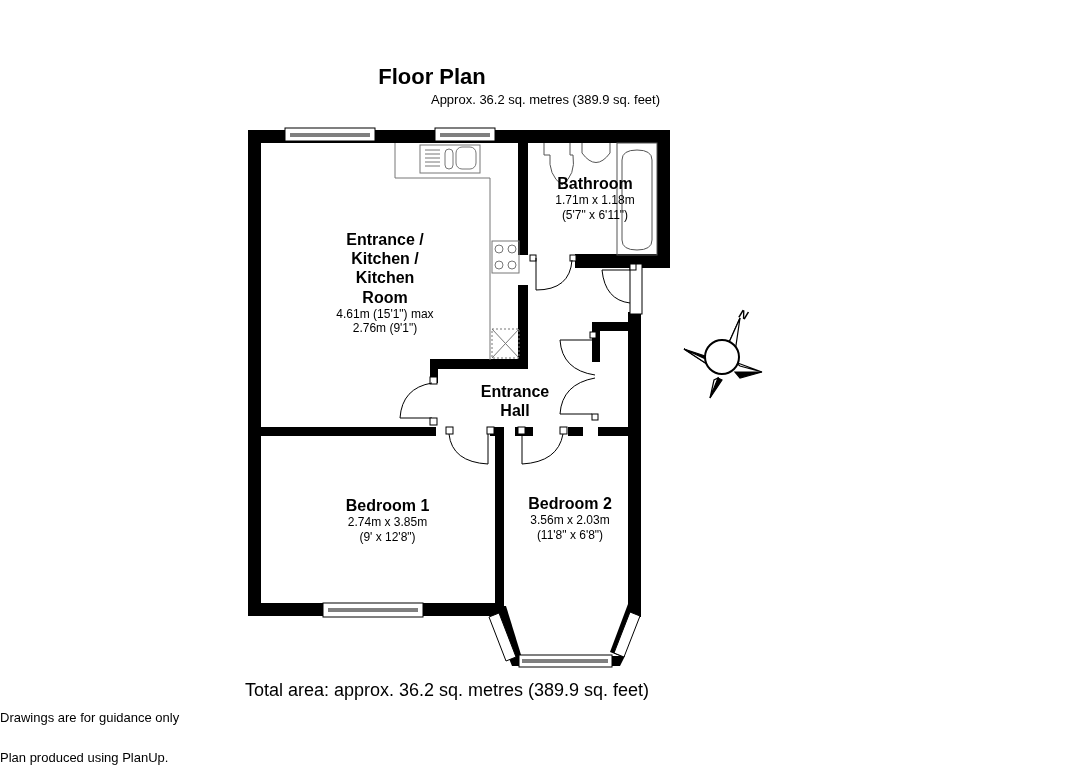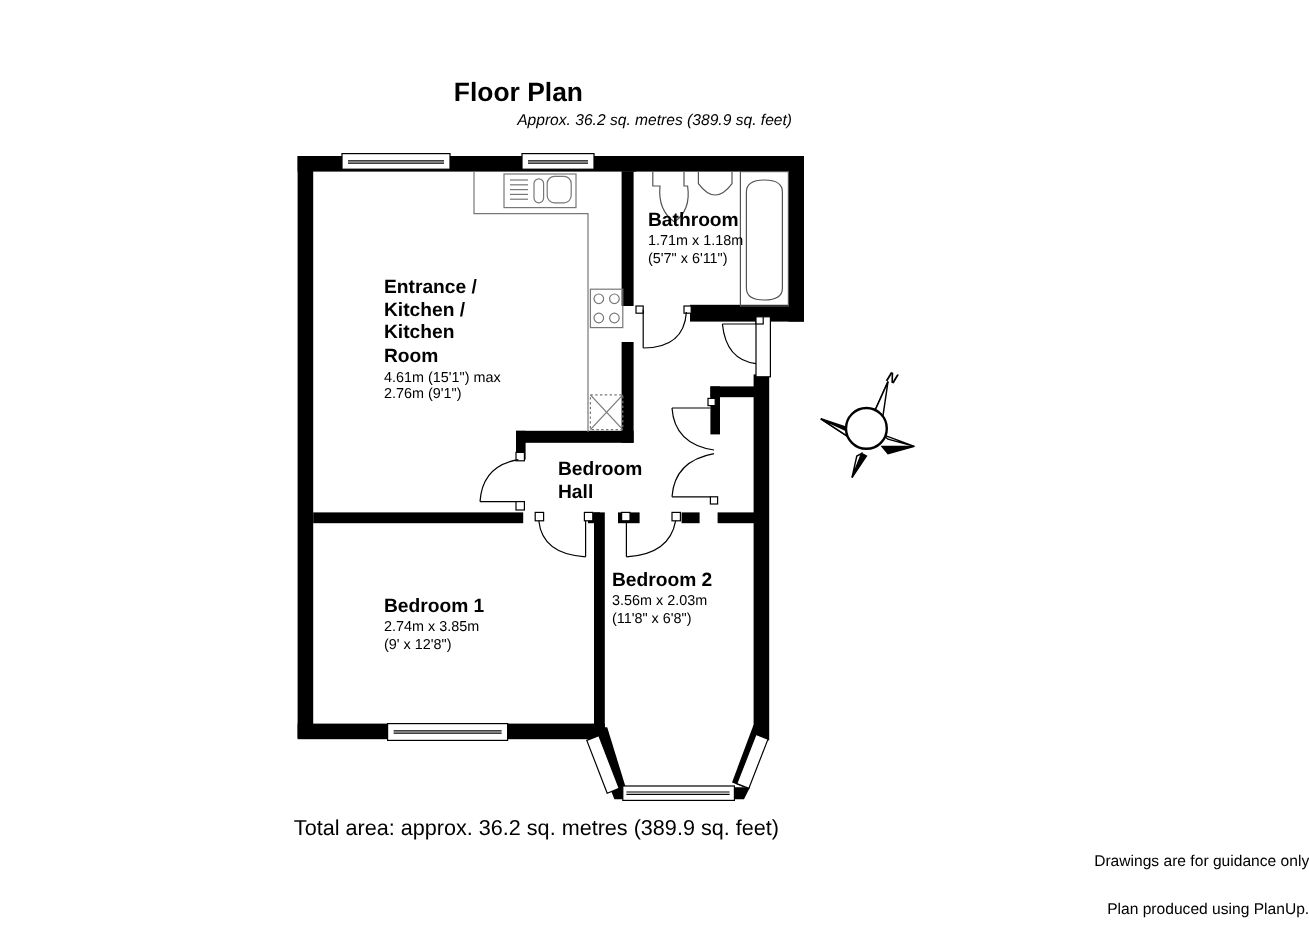--- a/index.html
+++ b/index.html
@@ -1,24 +1,24 @@
 <!DOCTYPE html>
 <html><head>
 <meta charset="utf-8">
 <style>
   html, body { margin: 0; padding: 0; background: #ffffff; }
   body { width: 1091px; height: 773px; position: relative; overflow: hidden; font-family: "Liberation Sans", sans-serif; color: #000; }
   .title { position: absolute; left: 0; width: 864px; top: 64px; text-align: center; font-weight: bold; font-size: 22px; }
-  .subtitle { position: absolute; left: 0; width: 1091px; top: 92px; text-align: center; font-size: 13px; font-style: italic; }
+  .subtitle { position: absolute; left: 0; width: 1091px; top: 92px; text-align: center; font-size: 13px; }
   .total { position: absolute; left: 0; width: 894px; top: 680px; text-align: center; font-size: 18px; }
-  .note { position: absolute; left: 0; width: 1091px; text-align: right; font-size: 13px; }
+  .note { position: absolute; left: 0; width: 1091px; text-align: left; font-size: 13px; }
   .note.n1 { top: 710px; }
   .note.n2 { top: 727px; margin-top: 23px; }
   svg.plan { position: absolute; left: 0; top: 0; }
-  .room-label { position: absolute; text-align: left; line-height: 1.2; }
+  .room-label { position: absolute; text-align: center; line-height: 1.2; }
   .room-name { font-weight: bold; font-size: 16px; display: block; }
   .room-dim { font-size: 12px; display: block; }
 </style>
 </head>
 <body>
 
 <div class="title">Floor Plan</div>
 <div class="subtitle">Approx.  36.2 sq. metres (389.9 sq. feet)</div>
 
 <svg class="plan" width="1091" height="773" viewBox="0 0 1091 773">
@@ -166,31 +166,31 @@
   <span class="room-dim">2.76m (9'1")</span>
 </div>
 
 <div class="room-label" style="left:540px; top:174px; width:110px;">
   <span class="room-name">Bathroom</span>
   <span class="room-dim">1.71m x 1.18m</span>
   <span class="room-dim">(5'7" x 6'11")</span>
 </div>
 
 <div class="room-label" style="left:465px; top:382px; width:100px;">
-  <span class="room-name">Bedroom</span>
+  <span class="room-name">Entrance</span>
   <span class="room-name">Hall</span>
 </div>
 
 <div class="room-label" style="left:320px; top:496px; width:135px;">
   <span class="room-name">Bedroom 1</span>
   <span class="room-dim">2.74m x 3.85m</span>
   <span class="room-dim">(9' x 12'8")</span>
 </div>
 
-<div class="room-label" style="left:510px; top:474px; width:120px;">
+<div class="room-label" style="left:510px; top:494px; width:120px;">
   <span class="room-name">Bedroom 2</span>
   <span class="room-dim">3.56m x 2.03m</span>
   <span class="room-dim">(11'8" x 6'8")</span>
 </div>
 
 <div class="total">Total area: approx.  36.2 sq. metres (389.9 sq. feet)</div>
 <div class="note n1">Drawings are for guidance only</div>
 <div class="note n2">Plan produced using PlanUp.</div>
 
 </body></html>

